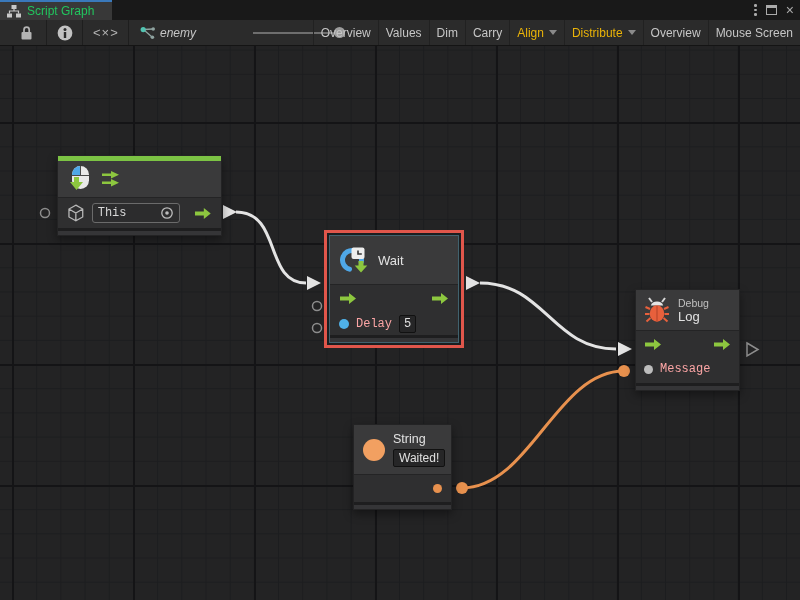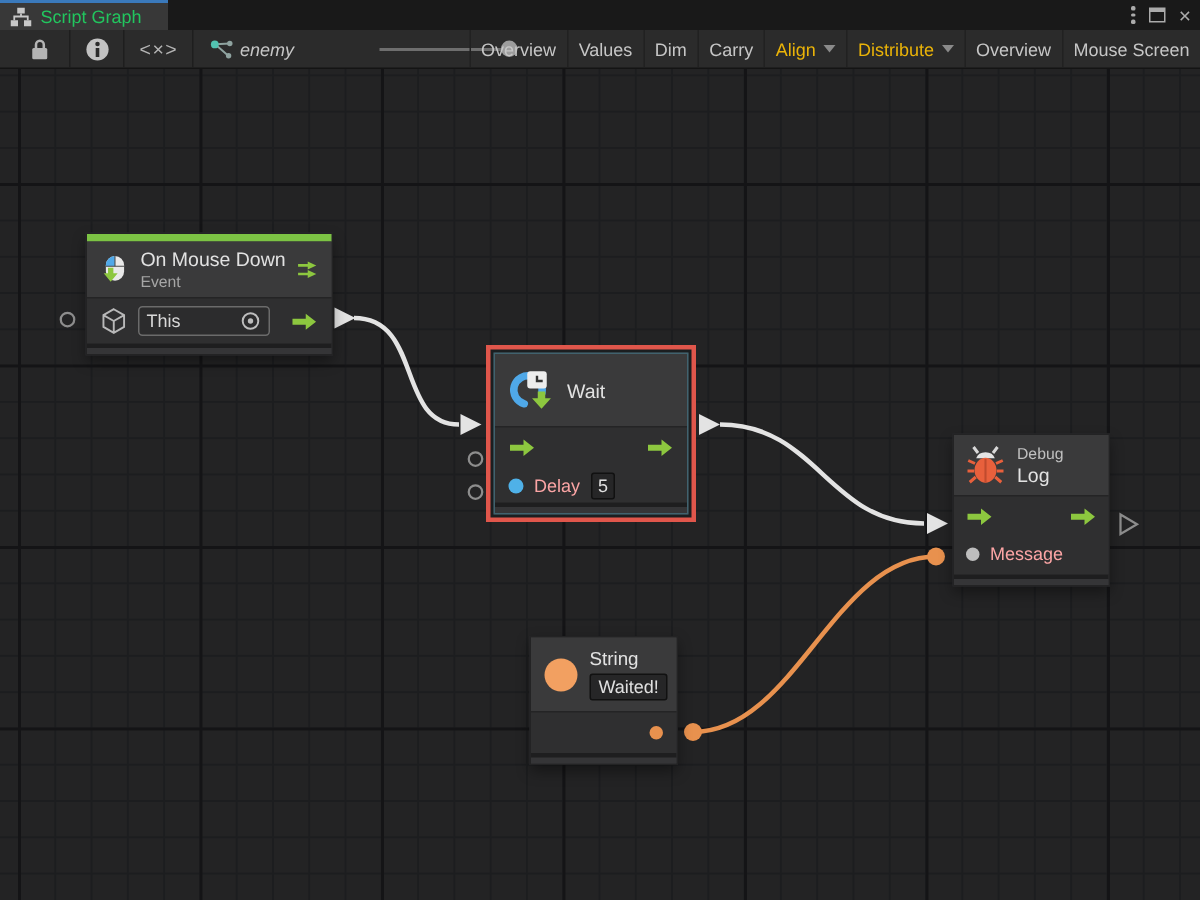--- a/index.html
+++ b/index.html
@@ -51,21 +51,21 @@
 
   
   .node{position:absolute;z-index:3;background:#2f2f30;border:1px solid #232324;
         box-shadow:0 4px 9px rgba(0,0,0,.4);}
   .node.selected{border:1px solid var(--selection-teal,#41626E);
         box-shadow:0 0 0 2px #1b1e20,0 0 0 5px var(--selection-red,#E0564B);margin-top:16px;}
   .nheader{background:#3a3a3b;display:flex;align-items:center;gap:8px;padding:5px 9px;}
   .ntitle{font-size:13px;color:#e2e2e2;white-space:nowrap;}
   .nsub{font-size:10.5px;color:#a6a6a6;margin-top:2px;}
   .ncat{font-size:10.5px;color:#c0c0c0;}
-  .nrow{display:flex;align-items:center;gap:7px;padding:4px 9px;border-top:1px solid #242425;background:#2f2f30;}
+  .nrow{display:flex;align-items:center;gap:7px;padding:4px 9px;border-top:1px solid #242425;background:#2f2f30;font-family:Liberation Mono, monospace;}
   .nfooter{height:7px;background:#353537;border-top:3px solid #1e1e1f;}
   .grow{flex:1;}
   .event-bar{height:5px;background:var(--event-bar,#7CC344);}
   .pfield{background:#2c2c2d;border:1px solid #6b6b6b;border-radius:3px;color:#d8d8d8;
           font-size:12px;display:flex;align-items:center;padding:2px 5px;gap:4px;}
   .vfield{background:#262627;border:1px solid #111;border-radius:2px;color:#e0e0e0;
           font-size:12px;text-align:center;padding:1px 4px;min-width:10px;}
   .checkbox{width:14px;height:14px;background:#2b2b2c;border:1px solid #111;border-radius:2px;}
   .portdot{width:10px;height:10px;border-radius:50%;flex:0 0 auto;}
   .plabel{font-size:12px;color:#fca5a5;white-space:nowrap;}
@@ -186,24 +186,20 @@
   <div class="node" style="left:57px;top:155px;width:165px;">
     <div class="event-bar"></div>
     <div class="nheader" style="padding:4px 9px;">
       <svg width="26" height="28" viewBox="0 0 26 28">
         <rect x="5" y="1" width="17" height="23" rx="8.5" fill="#e9e9e9"></rect>
         <path d="M5 10.5 h8.5 V1 a8.5 8.5 0 0 0 -8.5 8.5 z" style="fill:var(--timer-blue,#4FA8E8)"></path>
         <line x1="13.5" y1="1" x2="13.5" y2="10.5" stroke="#4a4a4a" stroke-width="1"></line>
         <line x1="5" y1="10.5" x2="22" y2="10.5" stroke="#4a4a4a" stroke-width="1"></line>
         <path d="M7 12 v5 h-4 l6.5 8 6.5 -8 h-4 v-5 z" style="fill:var(--flow-green,#8DC73F)"></path>
       </svg>
-      <div class="grow">
-        <div class="ntitle">On Mouse Down</div>
-        <div class="nsub">Event</div>
-      </div>
       <svg width="19" height="16" viewBox="0 0 19 16" style="fill:var(--flow-green,#8DC73F)">
         <path d="M1 2.5 h9 V0 l8 3.8 -8 3.7 V5 H1 z"></path>
         <path d="M1 10.5 h9 V8 l8 3.8 -8 3.7 V13 H1 z"></path>
       </svg>
     </div>
     <div class="nrow" style="padding:5px 9px;">
       <svg width="18" height="18" viewBox="0 0 18 18">
         <path d="M9 1 L16 5 V13 L9 17 L2 13 V5 Z M2 5 L9 9 L16 5 M9 9 V17" fill="none" stroke="#b8b8b8" stroke-width="1.3"></path>
       </svg>
       <div class="pfield" style="width:90px;">

